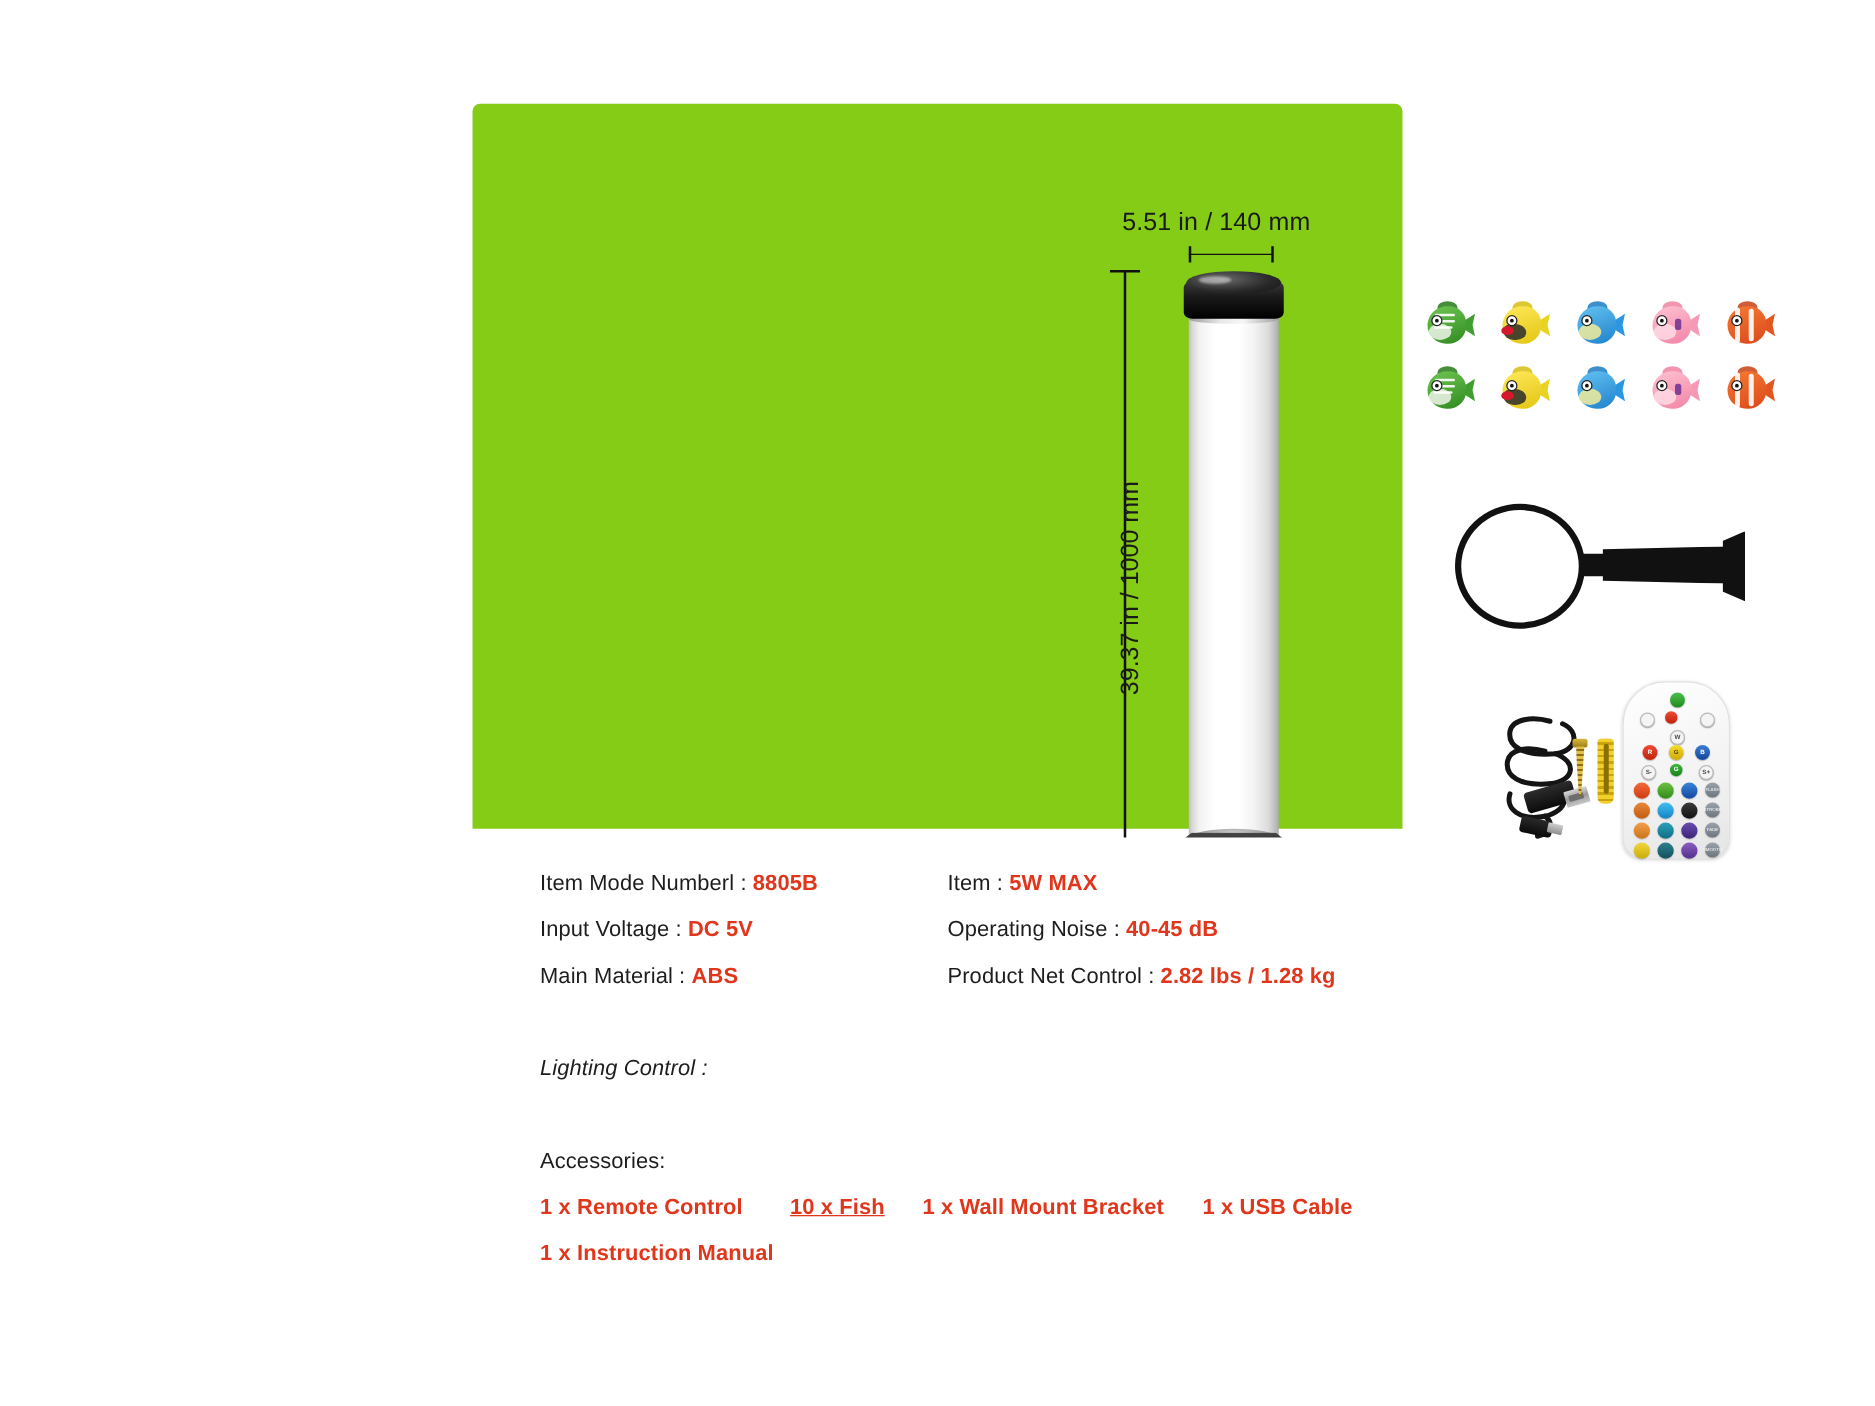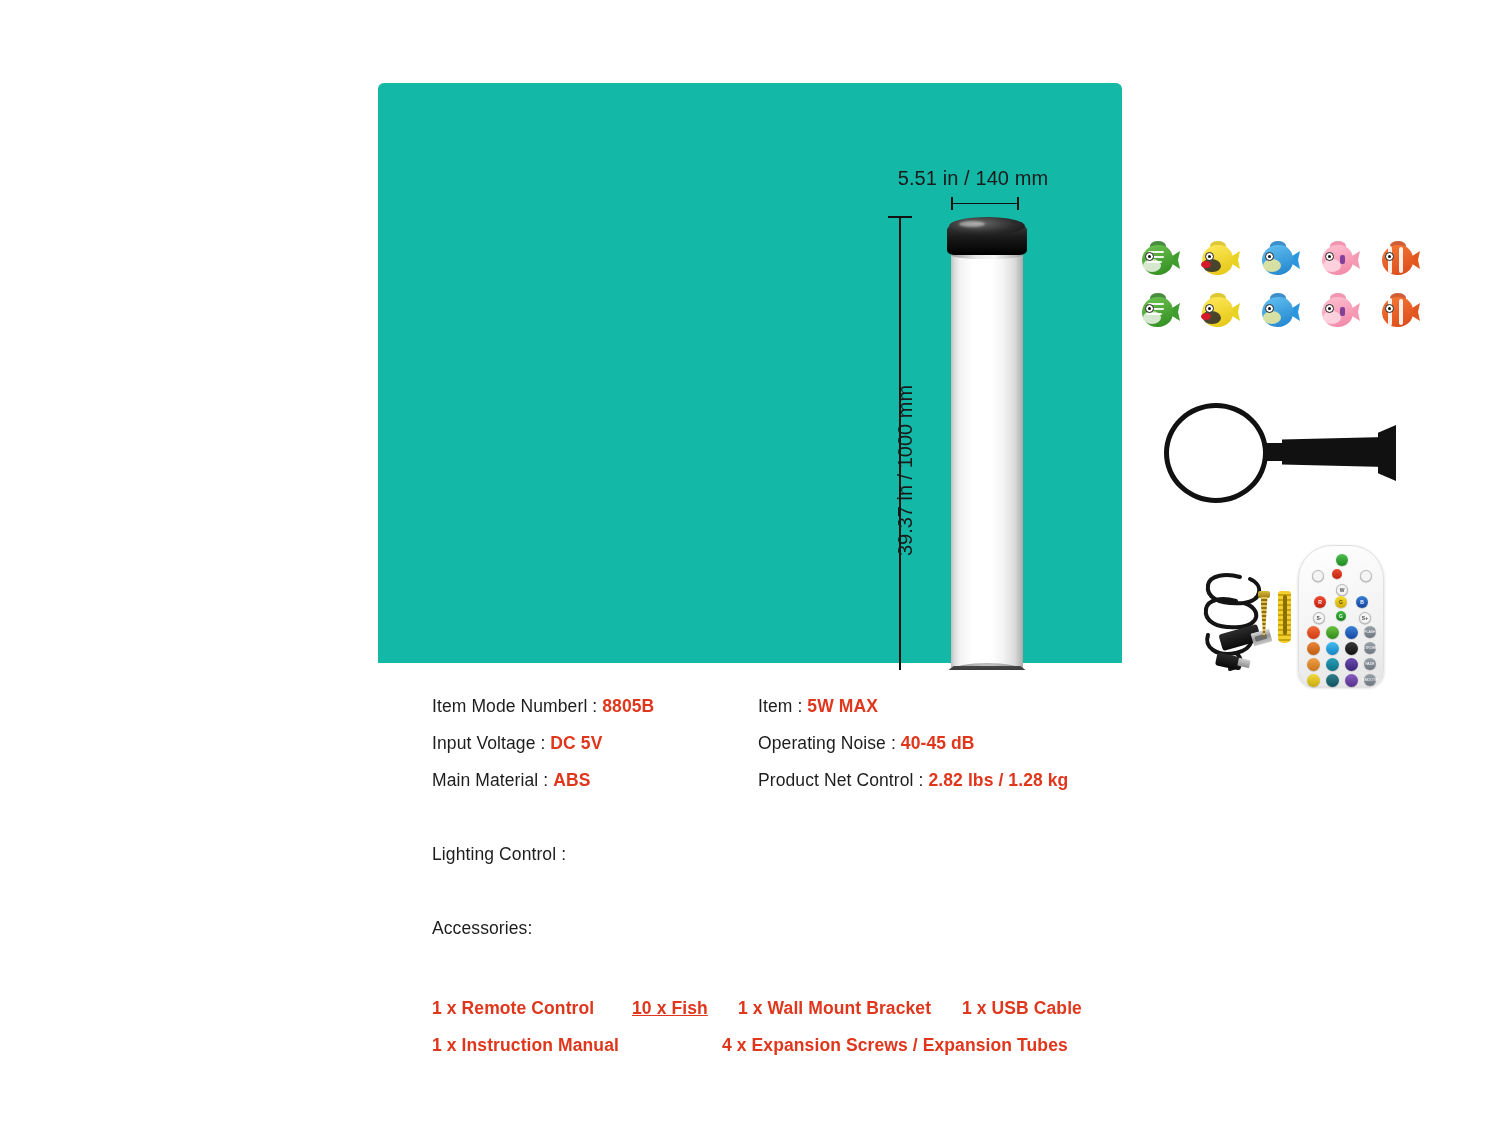--- a/index.html
+++ b/index.html
@@ -6,21 +6,21 @@
   body{
     width:1500px;height:1125px;background:#ffffff;
     font-family:"Liberation Sans", sans-serif;
     overflow:hidden;position:relative;
   }
   .sheet{position:absolute;left:0;top:0;width:1500px;height:1125px;}
 
   
   .img-panel{
     position:absolute;left:378px;top:83px;width:744px;height:580px;
-    background:#14b8a6;border-radius:6px 6px 0 0;
+    background:#84cc16;border-radius:6px 6px 0 0;
   }
   .spec-panel{
     position:absolute;left:378px;top:670px;width:744px;height:368px;
     background:#ffffff;border-radius:14px;
   }
 
   
   .dim-top-label{
     position:absolute;left:470px;top:84px;width:250px;text-align:center;
     font-size:20px;color:#1a1a1a;letter-spacing:.1px;white-space:nowrap;
@@ -211,21 +211,21 @@
   .gcell{position:absolute;width:13px;height:13px;border-radius:50%;
     box-shadow:0 .5px 1px rgba(0,0,0,.3);}
   .gfn{position:absolute;width:12px;height:12px;border-radius:50%;
     background:linear-gradient(180deg,#9aa3ab,#6d767e);
     color:#fff;font-size:3.5px;display:flex;align-items:center;justify-content:center;
     box-shadow:0 .5px 1px rgba(0,0,0,.3);}
 
   
   .spec{position:absolute;left:0;top:0;width:744px;height:368px;}
   .srow{position:absolute;font-size:17.5px;color:#1d1d1d;white-space:nowrap;letter-spacing:.1px;}
-  .val{color:#e0361c;font-weight:bold;margin-top:43px;}
+  .val{color:#e0361c;font-weight:bold;}
   .lbl{color:#1d1d1d;font-weight:normal;text-align:center;}
 </style>
 </head>
 <body>
 
 <div class="sheet">
 
   <div class="img-panel">
 
     <div class="dim-top-label">5.51 in / 140 mm</div>
@@ -428,27 +428,26 @@
       </div>
 
       <div class="srow" style="left:54px;top:100px;">
         <span class="lbl">Main Material : </span><span class="val">ABS</span>
       </div>
       <div class="srow" style="left:380px;top:100px;">
         <span class="lbl">Product Net Control : </span><span class="val">2.82 lbs / 1.28 kg</span>
       </div>
 
 
-      <div class="srow" style="left:54px;top:174px;">Lighting Control :</div>
+      <div class="srow" style="left:54px;top:174px;font-style:italic;">Lighting Control :</div>
 
       <div class="srow" style="left:54px;top:248px;">Accessories:</div>
 
       <div class="srow val" style="left:54px;top:285px;">1 x Remote Control</div>
       <div class="srow val" style="left:254px;top:285px;text-decoration:underline;">10 x Fish</div>
       <div class="srow val" style="left:360px;top:285px;">1 x Wall Mount Bracket</div>
       <div class="srow val" style="left:584px;top:285px;">1 x USB Cable</div>
 
       <div class="srow val" style="left:54px;top:322px;">1 x Instruction Manual</div>
-      <div class="srow val" style="left:344px;top:322px;">4 x Expansion Screws / Expansion Tubes</div>
     </div>
   </div>
 
 </div>
 
 </body></html>

